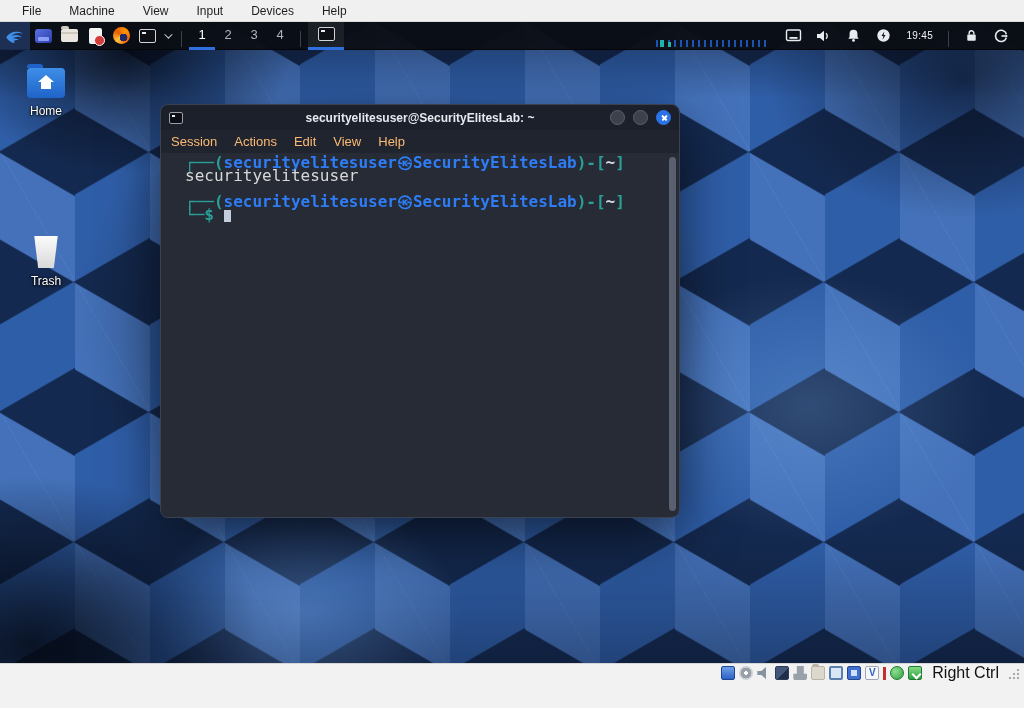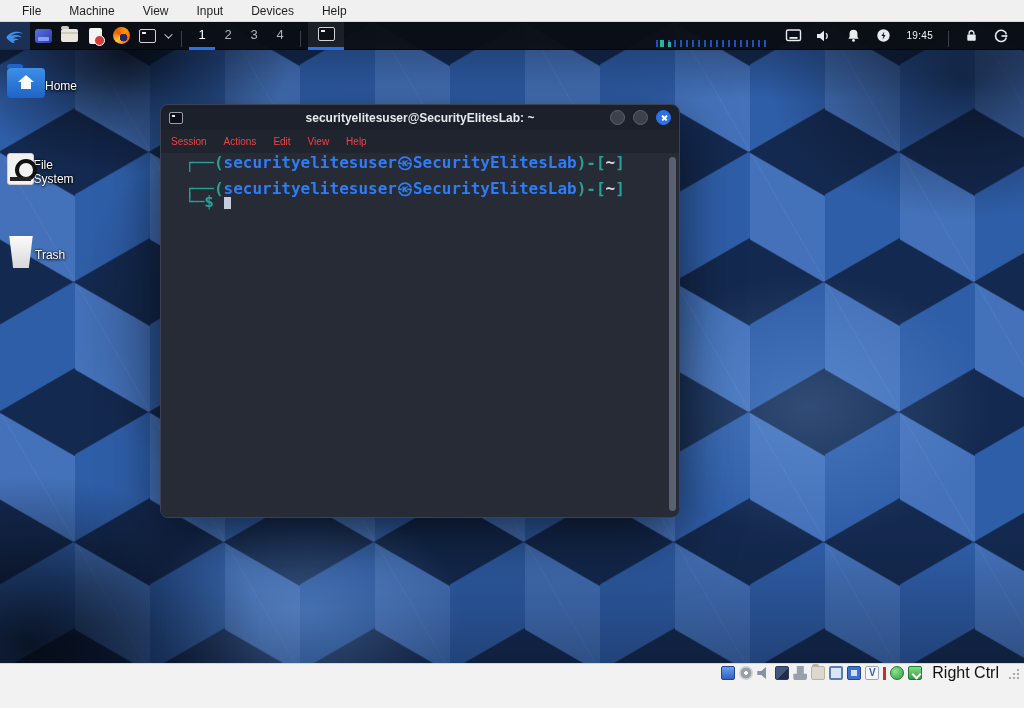--- a/index.html
+++ b/index.html
@@ -80,21 +80,21 @@
   .graph { width:112px; height:7px; align-self:flex-end; margin:0 10px 2px 0; position:relative;
            background:repeating-linear-gradient(90deg, #1f5fd0 0 2px, transparent 2px 6px);
            opacity:.85; }
   .graph::before { content:""; position:absolute; left:4px; bottom:0; width:4px; height:7px; background:#27d0c0; }
   .graph::after  { content:""; position:absolute; left:12px; bottom:0; width:3px; height:5px; background:#27d0c0; }
   .tray { width:30px; height:28px; display:flex; align-items:center; justify-content:center; }
   .clock { font-size:10px; color:#f2f4f7; padding:0 8px; letter-spacing:.3px; }
   .p-right .pad { width:8px; }
 
   
-  .dicon { position:absolute; left:7px; width:78px; display:flex; flex-direction:row; align-items:center; z-index:2; }
+  .dicon { position:absolute; left:7px; width:78px; display:flex; flex-direction:column; align-items:center; z-index:2; }
   .di-label { margin-top:6px; font-size:12px; color:#fff; text-shadow:0 1px 3px #000, 0 0 2px #000; }
   .di-home { width:38px; height:30px; border-radius:4px; background:linear-gradient(180deg,#3d8fe8,#1f63c8);
              position:relative; }
   .di-home::before { content:""; position:absolute; top:-4px; left:0; width:16px; height:4px;
                      border-radius:3px 3px 0 0; background:#1f63c8; }
   .di-fs { width:32px; height:32px; border-radius:3px; background:#f2f2f2; position:relative; border:1px solid #cfcfcf; }
   .di-fs::before { content:""; position:absolute; top:5px; left:7px; width:14px; height:14px;
                    border:4px solid #111; border-radius:50%; }
   .di-fs::after { content:""; position:absolute; left:2px; right:2px; bottom:3px; height:4px; background:#222; }
   .di-trash { width:28px; height:32px; background:linear-gradient(180deg,#fbfbfb,#d9d9d9);
@@ -109,21 +109,21 @@
   .t-ico::before { content:""; position:absolute; top:2px; left:2px; width:3px; height:2px; background:#e8ebf0; }
   .t-title { position:absolute; left:0; right:0; text-align:center; font-size:12px; font-weight:bold; color:#e6e9ef; pointer-events:none; }
   .t-btns { margin-left:auto; display:flex; gap:8px; z-index:1; }
   .t-btn { width:15px; height:15px; border-radius:50%; background:#3c414c; border:1px solid #5b6170; position:relative; }
   .t-btn.close { background:#2d73e8; border-color:#2d73e8; }
   .t-btn.close::before, .t-btn.close::after { content:""; position:absolute; left:3.5px; top:6.2px; width:7px; height:1.6px;
           background:#fff; border-radius:1px; }
   .t-btn.close::before { transform:rotate(45deg); }
   .t-btn.close::after  { transform:rotate(-45deg); }
   .t-menu { height:23px; background:#20242e; display:flex; align-items:center; padding-left:10px; gap:17px; flex:0 0 auto; }
-  .t-mi { font-size:10px; color:#ef4444; }
+  .t-mi { font-size:13px; color:#fdba74; }
   .t-body { flex:1; background:#262b35; position:relative; padding:3px 24px;
             font-family:"DejaVu Sans Mono", monospace; font-size:16px; line-height:13px; }
   .ln { white-space:pre; min-height:13px; }
   .c-teal { color:#2aa198; font-weight:bold; }
   .c-blue { color:#2e7df6; font-weight:bold; }
   .c-path { color:#d9e0ea; font-weight:bold; }
   .c-cmd  { color:#82a6ba; }
   .c-out  { color:#d8d8d8; }
   .cursor { display:inline-block; width:7px; height:12px; background:#c2cede; vertical-align:-2px; }
   .t-scroll { position:absolute; top:4px; bottom:6px; right:3px; width:7px; border-radius:4px; background:#596070; }
@@ -258,24 +258,20 @@
     </div>
 
     <div class="dicon" style="top:46px">
       <div class="di-home">
         <svg width="38" height="30" viewBox="0 0 38 30">
             <path d="M19 7l8 7h-3v7h-10v-7h-3z" fill="#fff"></path>
           </svg>
       </div>
       <span class="di-label">Home</span>
     </div>
-    <div class="dicon" style="top:130px">
-      <div class="di-fs"></div>
-      <span class="di-label">File System</span>
-    </div>
     <div class="dicon" style="top:214px">
       <div class="di-trash"></div>
       <span class="di-label">Trash</span>
     </div>
 
     <div class="term">
       <div class="t-bar">
         <span class="t-ico"></span>
         <span class="t-title">securityelitesuser@SecurityElitesLab: ~</span>
         <span class="t-btns">
@@ -286,20 +282,21 @@
       </div>
       <div class="t-menu">
         <span class="t-mi">Session</span>
         <span class="t-mi">Actions</span>
         <span class="t-mi">Edit</span>
         <span class="t-mi">View</span>
         <span class="t-mi">Help</span>
       </div>
       <div class="t-body">
         <div class="ln"><span class="c-teal">┌──(</span><span class="c-blue">securityelitesuser㉿SecurityElitesLab</span><span class="c-teal">)-[</span><span class="c-path">~</span><span class="c-teal">]</span></div>
+        <div class="ln c-out">securityelitesuser</div>
         <div class="ln"></div>
         <div class="ln"><span class="c-teal">┌──(</span><span class="c-blue">securityelitesuser㉿SecurityElitesLab</span><span class="c-teal">)-[</span><span class="c-path">~</span><span class="c-teal">]</span></div>
         <div class="ln"><span class="c-teal">└─$</span><span> </span><span class="cursor"></span></div>
         <div class="t-scroll"></div>
       </div>
     </div>
   </div>
 
   <div class="statusbar">
     <span class="sbi hdd"></span>

